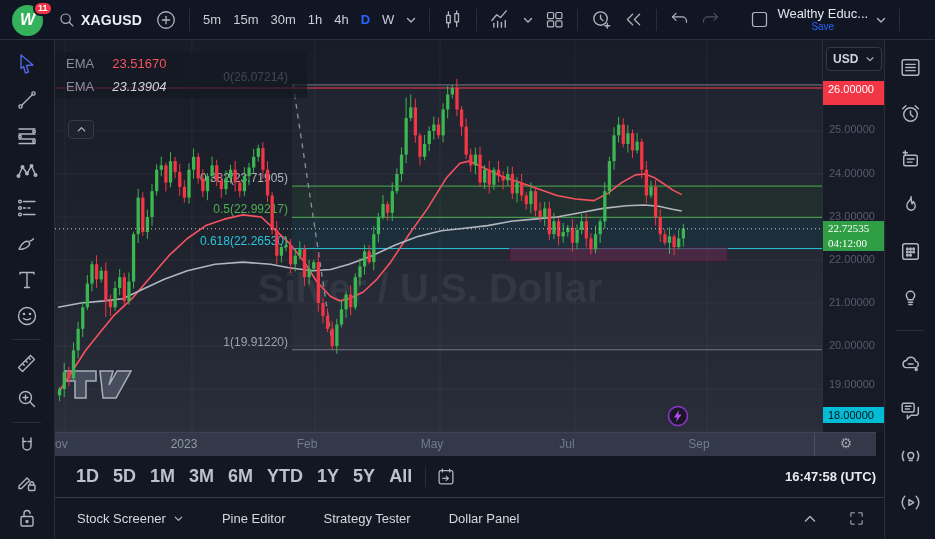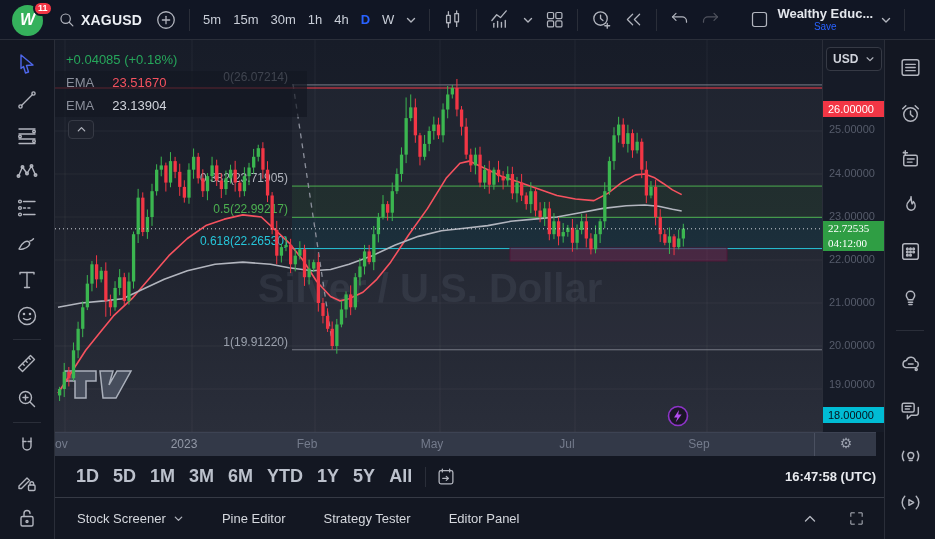--- a/index.html
+++ b/index.html
@@ -15,51 +15,51 @@
           color:#fff; font-weight:bold; font-style:italic; font-size:16px; display:flex; align-items:center; justify-content:center; }
   .badge { position:absolute; left:27px; top:-1px; min-width:17px; height:15px; border-radius:8px; background:#f23645;
            color:#fff; font-size:9px; font-weight:bold; display:flex; align-items:center; justify-content:center; padding:0 3px; border:2px solid #111624; }
   .symbol-btn { display:flex; align-items:center; gap:6px; padding:4px 8px; cursor:pointer; }
   .symbol-name { font-size:14px; font-weight:bold; color:#eceff4; letter-spacing:.2px; }
   .tb-btn { display:flex; align-items:center; justify-content:center; padding:3px 5px; border-radius:4px; color:#b2b5be; }
   .tf { font-size:13px; color:#c9ced8; padding:3px 6px; border-radius:4px; font-weight:500; }
   .tf.active { color:#2962ff; font-weight:bold; }
   .sep { width:1px; height:22px; background:#2a2e39; margin:0 7px; flex:0 0 auto; }
   .layout-name { display:flex; flex-direction:column; align-items:center; line-height:13px; margin:0 2px; }
-  .layout-title { font-size:13px; font-weight:bold; color:#e3e6ec; }
+  .layout-title { font-size:13px; font-weight:normal; color:#e3e6ec; }
   .save { font-size:10px; color:#2962ff; }
   svg.ic { stroke:#b2b5be; fill:none; stroke-width:1.4; stroke-linecap:round; stroke-linejoin:round; display:block; }
   svg.ic.blue { stroke:#4e67eb; }
 
   
   .left-toolbar { position:absolute; left:0; top:40px; width:55px; height:499px; background:#131722;
                   border-right:1px solid #2a2e39; display:flex; flex-direction:column; align-items:center; padding-top:11px; gap:10px; overflow:hidden; z-index:20; }
   .right-toolbar { position:absolute; left:884px; top:40px; width:51px; height:499px; background:#131722;
                    border-left:1px solid #2a2e39; display:flex; flex-direction:column; align-items:center; padding-top:14px; gap:20px; overflow:hidden; z-index:20; }
   .toolbar-sep { width:28px; height:1px; background:#2a2e39; flex:0 0 auto; }
   .tool { width:28px; height:26px; display:flex; align-items:center; justify-content:center; cursor:pointer; flex:0 0 auto; }
 
   
   .chart { position:absolute; left:55px; top:40px; width:767px; height:392px;
            background:linear-gradient(180deg,#171c28 0%, #1d212c 45%, #2a2e3a 100%); overflow:hidden; }
   .legend { position:absolute; left:0; top:12px; z-index:5; font-size:13px; }
   .legend-change { padding:0 0 4px 11px; color:#26a65b; font-weight:500; }
   .legend-row { width:252px; height:23px; line-height:23px; padding-left:11px; background:rgba(19,23,34,0.68); font-size:13px; }
   .legend-key { color:#8b8f9b; margin-right:18px; }
   .v-red { color:#f7525f; }
-  .v-white { color:#d1d4dc; }
+  .v-white { color:#d1d4dc;font-style:italic; }
   .collapse-btn { position:absolute; left:13px; top:80px; width:26px; height:19px; border:1px solid #363a45; border-radius:4px;
                   background:#1e222d; display:flex; align-items:center; justify-content:center; z-index:5; cursor:pointer; }
 
   
   .price-axis { position:absolute; left:822px; top:40px; width:62px; height:392px; background:#161b27;
                 border-left:1px solid #2a2e39; font-size:11px; z-index:10; }
   .pa-label { position:absolute; left:6px; height:14px; line-height:14px; color:#565c6b; }
   .pa-badge { position:absolute; left:0; width:62px; text-align:left; padding-left:5px; font-weight:500; }
-  .pa-badge.red { background:#f23645; color:#fff; height:16px; line-height:16px;margin-top:20px; }
+  .pa-badge.red { background:#f23645; color:#fff; height:24px; line-height:16px; }
   .pa-badge.green { background:#2f9e44; color:#fff; height:30px; line-height:15px;font-family:Liberation Serif, serif; }
   .pa-badge.cyan { background:#00bcd4; color:#06121c; height:16px; line-height:16px; }
   .usd-select { position:absolute; left:3px; top:7px; width:56px; height:24px; border:1px solid #363a45; border-radius:4px;
                 display:flex; align-items:center; justify-content:space-between; padding:0 6px; background:#131722; cursor:pointer; }
   .usd-label { font-size:12px; font-weight:bold; color:#d1d4dc; }
 
   
   .time-axis { position:absolute; left:47px; top:432px; width:829px; height:32px; background:#333948;
                border-top:1px solid #3d4353; font-size:12px; color:#747b8c; z-index:10;padding-left:32px; }
   .ta-label { position:absolute; top:4px; transform:translateX(-50%); }
@@ -703,21 +703,20 @@
           <line x1="628.3000000000001" y1="183.75568724351095" x2="628.3000000000001" y2="206.565612316044" stroke="#3bb650" stroke-width="1"></line>
           <rect x="626.7" y="188.60999999999999" width="3.3" height="9.890000000000015" fill="#3bb650"></rect>
         </g>
         <line x1="0" y1="188.80995000000004" x2="767" y2="188.80995000000004" stroke="#d1d4dc" stroke-width="1" stroke-dasharray="1,3"></line>
         <g>
           <circle cx="623" cy="376" r="9.5" fill="#1b1626" stroke="#8e34c9" stroke-width="1.6"></circle>
           <path d="M624 370 l-5 7.5 h3.4 l-1.8 5 6-8 h-3.4 z" fill="#b44df0"></path>
         </g>
       </svg>
     <div class="legend">
-      <div class="legend-change">+0.04085 (+0.18%)</div>
       <div class="legend-row"><span class="legend-key">EMA</span><span class="v-red">23.51670</span></div>
       <div class="legend-row"><span class="legend-key">EMA</span><span class="v-white">23.13904</span></div>
     </div>
     <div class="collapse-btn">
       <svg class="ic" width="11" height="11" viewBox="0 0 12 12">
           <path d="M2.5 7.5L6 4l3.5 3.5"></path>
         </svg>
     </div>
   </div>
 
@@ -782,21 +781,21 @@
           <path d="M2.5 4.5l3.5 3.5 3.5-3.5"></path>
         </svg>
     </div>
     <div class="bp-tab">
         <span>Pine Editor</span>
       </div>
     <div class="bp-tab">
         <span>Strategy Tester</span>
       </div>
     <div class="bp-tab">
-        <span>Editor Panel</span>
+        <span>Dollar Panel</span>
       </div>
     <div class="bp-icons">
       <div class="tool">
           <svg class="ic" width="16" height="16" viewBox="0 0 16 16">
             <path d="M3.5 10L8 5.5 12.5 10"></path>
           </svg>
         </div>
       <div class="tool">
           <svg class="ic" width="17" height="17" viewBox="0 0 24 24">
             <path d="M4 9V4h5M15 4h5v5M20 15v5h-5M9 20H4v-5"></path>

